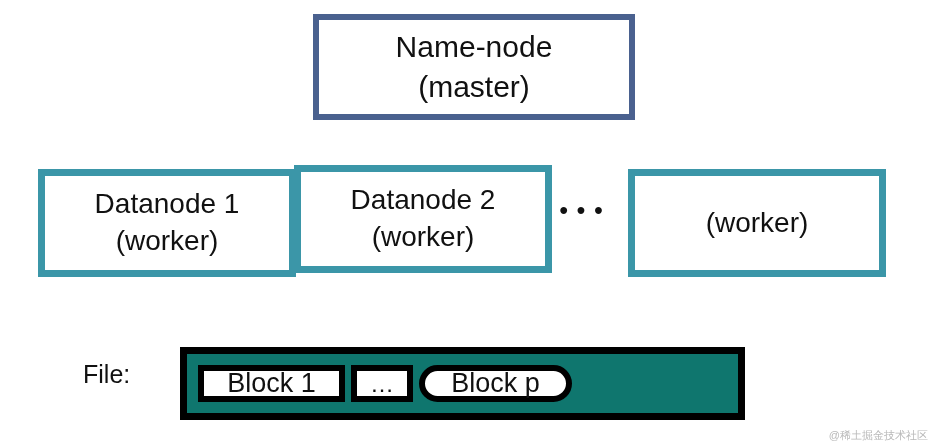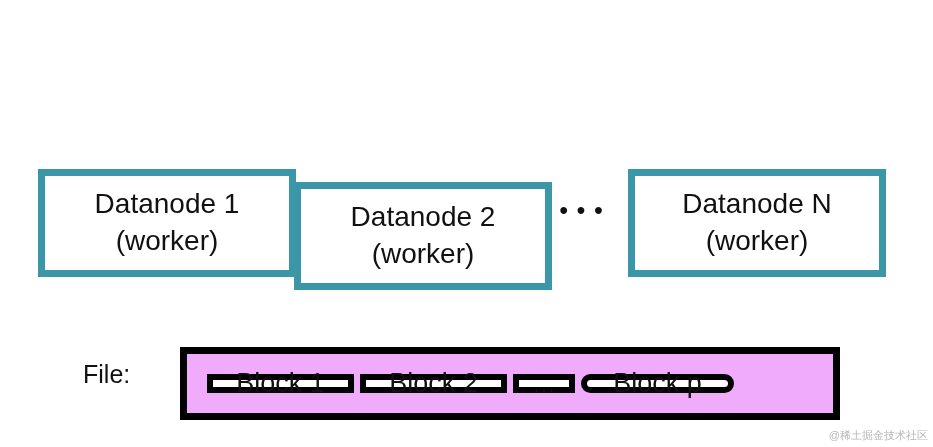--- a/index.html
+++ b/index.html
@@ -32,21 +32,21 @@
     width: 322px; height: 106px;
     border: 6px solid #4a618f;
     font-size: 30px;
   }
   .datanode {
     width: 258px; height: 108px;
     border: 7px solid #3b96a8;
     font-size: 28px;
   }
   .datanode-1 { left: 38px;  top: 169px; }
-  .datanode-2 { left: 294px; top: 182px; }
+  .datanode-2 { left: 294px; top: 165px; }
   .datanode-n { left: 628px; top: 169px; }
   .dn-ellipsis {
     position: absolute;
     left: 543px; top: 188px;
     width: 76px; height: 44px;
     display: flex;
     align-items: center;
     justify-content: center;
     font-size: 24px;
     font-weight: bold;
@@ -56,25 +56,25 @@
   }
   .file-label {
     position: absolute;
     left: 83px; top: 360px;
     font-size: 25px;
     color: #111111;
   }
   .block-strip {
     position: absolute;
     left: 180px; top: 347px;
-    width: 660px; height: 73px;
+    width: 565px; height: 73px;
     box-sizing: border-box;
     border: 7px solid #000000;
-    background: #f0abfc;
-    padding: 20px;
+    background: #0f766e;
+    padding: 11px;
     display: flex;
     gap: 6px;
   }
   .block-cell {
     box-sizing: border-box;
     border: 6px solid #000000;
     background: #ffffff;
     display: flex;
     align-items: center;
     justify-content: center;
@@ -91,42 +91,44 @@
     right: 5px; bottom: 4px;
     font-size: 11px;
     color: #b9b9b9;
   }
 </style>
 </head>
 <body>
 
 <div class="canvas">
 
+  <div class="node-box namenode">
+    <div>Name-node</div>
+    <div>(master)</div>
+  </div>
 
   <div class="node-box datanode datanode-1">
     <div>Datanode 1</div>
     <div>(worker)</div>
   </div>
 
   <div class="node-box datanode datanode-2">
     <div>Datanode 2</div>
     <div>(worker)</div>
   </div>
 
   <div class="dn-ellipsis">•••</div>
 
   <div class="node-box datanode datanode-n">
-    <div>Datanode N</div>
     <div>(worker)</div>
   </div>
 
   <div class="file-label">File:</div>
 
   <div class="block-strip">
     <div class="block-cell block-w">Block 1</div>
-    <div class="block-cell block-w2">Block 2</div>
     <div class="block-cell block-e">…</div>
     <div class="block-cell block-p">Block p</div>
   </div>
 
   <div class="watermark">@稀土掘金技术社区</div>
 
 </div>
 
 </body></html>

